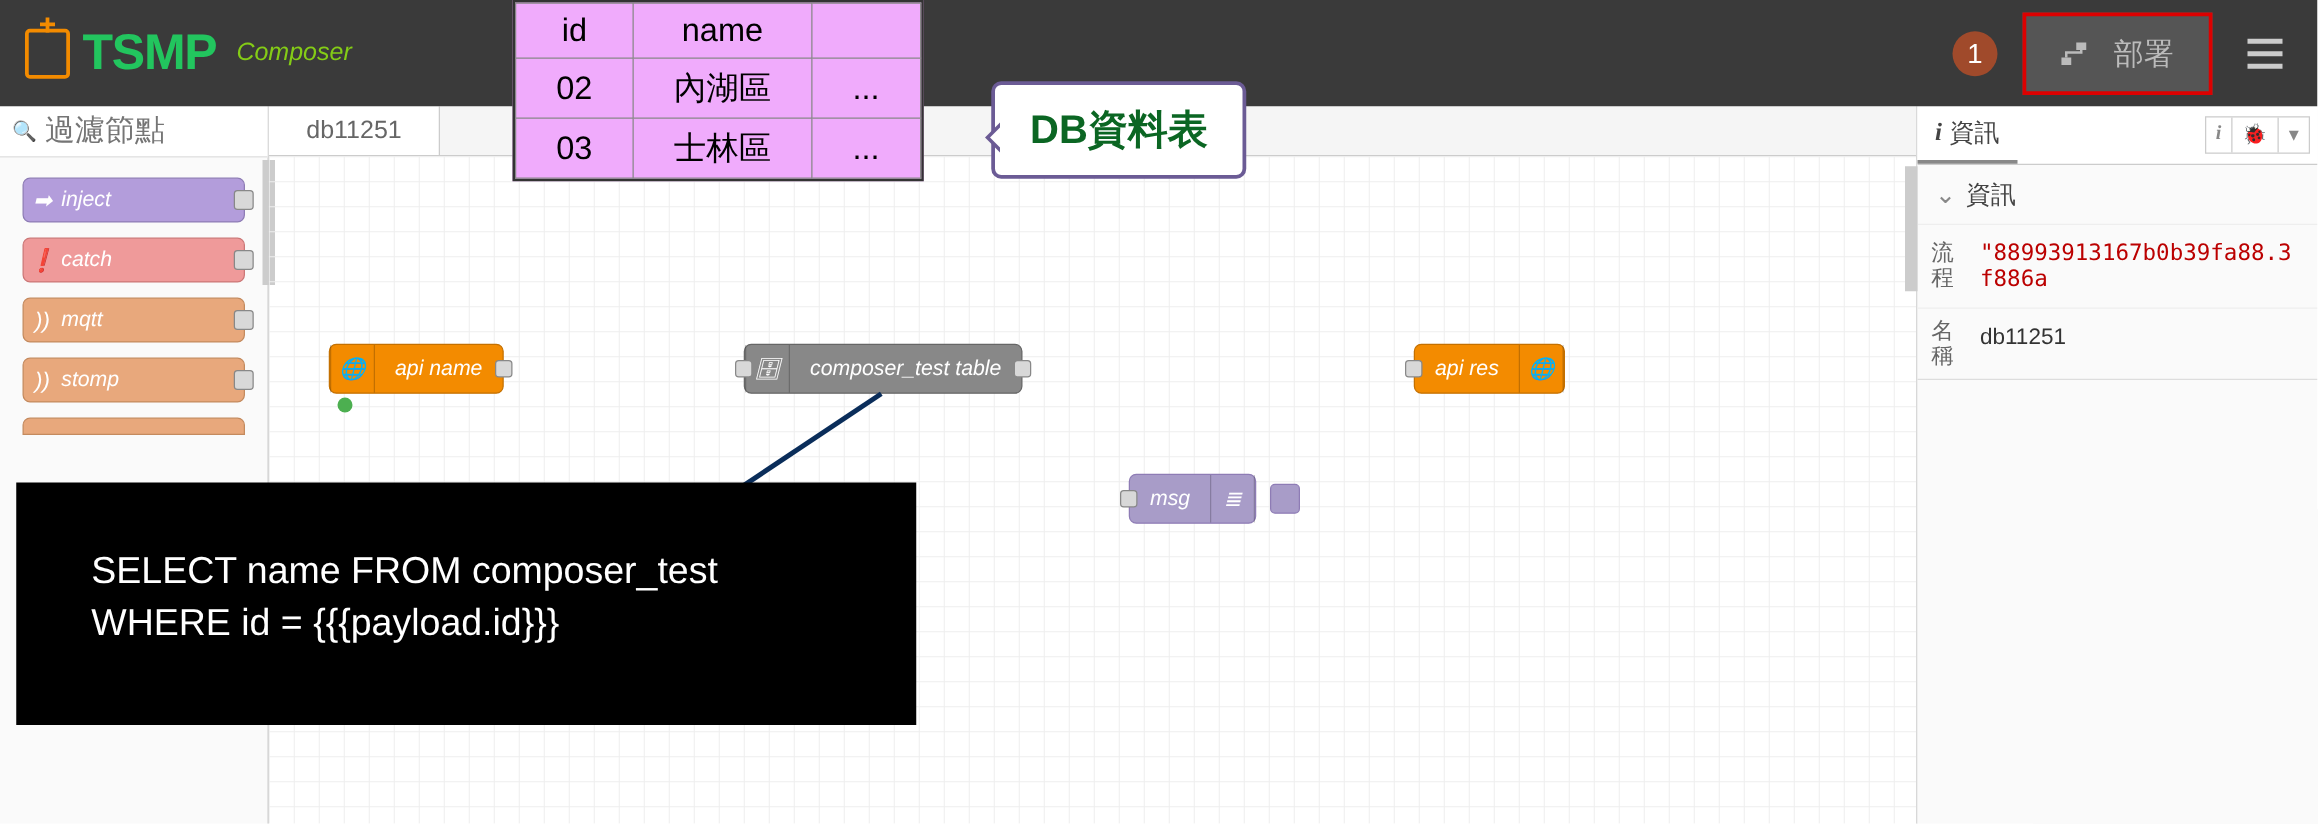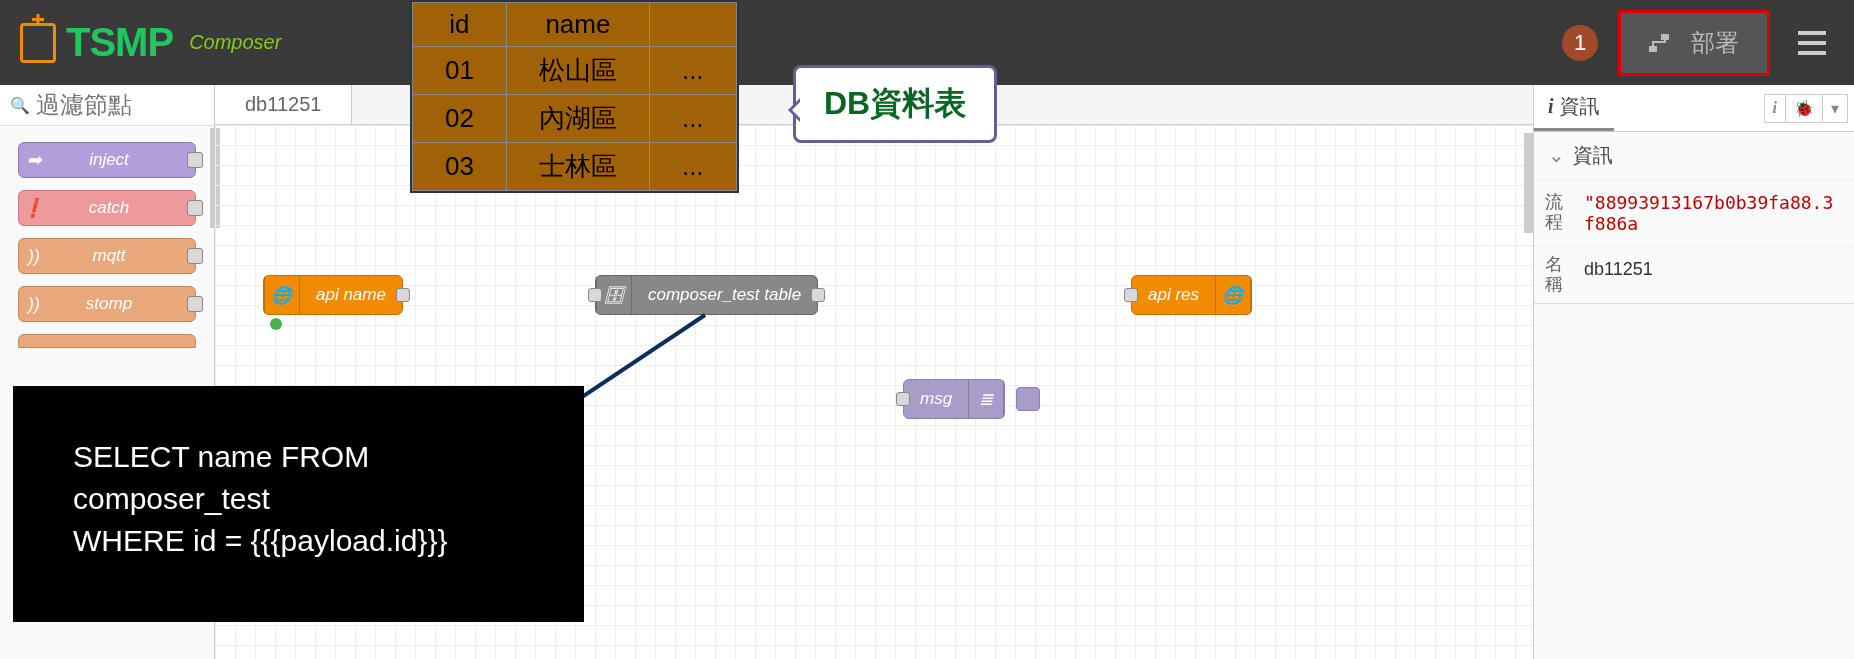--- a/index.html
+++ b/index.html
@@ -27,21 +27,21 @@
 .sidebar-left { width: 215px; border-right: 1px solid #ccc; background: #fafafa; display: flex; flex-direction: column; }
 .filter-row { display: flex; align-items: center; padding: 6px 10px; border-bottom: 1px solid #ddd; background: #fff; }
 .filter-row .search-icon { color: #888; font-size: 16px; margin-right: 6px; }
 .filter-input { border: none; outline: none; font-size: 24px; flex: 1; background: transparent; color: #0f172a; }
 .category-hdr { padding: 8px 12px; font-size: 20px; color: #444; border-bottom: 1px solid #eee; cursor: pointer; }
 .category-hdr::before { content: "⌄"; display: inline-block; margin-right: 8px; color: #888; }
 
 .palette { padding: 16px 18px; display: flex; flex-direction: column; gap: 12px; }
 .pnode { height: 36px; border-radius: 6px; display: flex; align-items: center; position: relative; color: #fff; font-size: 17px; font-style: italic; }
 .pnode .picon { width: 30px; display: flex; align-items: center; justify-content: center; font-size: 18px; }
-.pnode .plabel { flex: 1; text-align: center; padding-right: 26px; }
+.pnode .plabel { flex: 1; padding-right: 26px; }
 .pnode::after { content: ""; position: absolute; right: -8px; top: 50%; transform: translateY(-50%); width: 14px; height: 14px; background: #d8d8d8; border: 1px solid #888; border-radius: 3px; }
 .n-inject { background: #b39ddb; border: 1px solid #8e7cb5; }
 .n-catch { background: #ef9a9a; border: 1px solid #c77; }
 .n-mqtt, .n-stomp { background: #e8a87c; border: 1px solid #c48a5e; }
 .n-last { background: #e8a87c; border: 1px solid #c48a5e; height: 14px; border-radius: 6px 6px 0 0; }
 
 
 .canvas-wrap { flex: 1; position: relative; overflow: hidden; border-right: 1px solid #ccc; }
 .tab-bar { height: 40px; background: #f5f5f5; display: flex; border-bottom: 1px solid #ccc; }
 .tab { padding: 8px 30px; background: #fff; border-right: 1px solid #ccc; font-size: 20px; color: #666; }
@@ -56,32 +56,32 @@
 
 .fn-api { background: #f38b00; border: 1px solid #c47000; }
 .fn-db  { background: #888; border: 1px solid #666; }
 .fn-msg { background: #a89cc8; border: 1px solid #8e7cb5; }
 .msg-extra { position: absolute; right: -36px; width: 24px; height: 24px; background: #a89cc8; border: 1px solid #8e7cb5; border-radius: 4px; top: 50%; transform: translateY(-50%); }
 
 .wire { stroke: #888; stroke-width: 4; fill: none; }
 .wire-arrow { stroke: #0a2d5a; stroke-width: 4; fill: none; }
 
 
-.data-table { position: absolute; left: 410px; top: -85px; background: #a16207; border: 2px solid #333; z-index: 20; }
+.data-table { position: absolute; left: 410px; top: -85px; background: #f0abfc; border: 2px solid #333; z-index: 20; }
 .data-table table { border-collapse: collapse; }
 .data-table th, .data-table td { border: 1px solid #888; padding: 6px 32px; font-size: 26px; text-align: left; font-weight: normal; }
 .data-table th { text-align: center; }
 
 
 .callout { position: absolute; left: 793px; top: 65px; background: #fff; border: 3px solid #6b5b95; padding: 14px 28px; border-radius: 8px; font-size: 32px; font-weight: bold; color: #0b6623; z-index: 22; }
 .callout::before { content: ""; position: absolute; left: -20px; top: 30px; border: 12px solid transparent; border-right-color: #6b5b95; }
 .callout::after { content: ""; position: absolute; left: -14px; top: 32px; border: 10px solid transparent; border-right-color: #fff; }
 
 
-.sql-box { position: absolute; left: 13px; top: 386px; width: 571px; background: #000; color: #fff; padding: 50px 60px 60px; font-size: 30px; line-height: 1.4; z-index: 25; }
+.sql-box { position: absolute; left: 13px; top: 386px; width: 720px; background: #000; color: #fff; padding: 50px 60px 60px; font-size: 30px; line-height: 1.4; z-index: 25; }
 
 
 .sidebar-right { width: 320px; background: #fafafa; display: flex; flex-direction: column; position: relative; }
 .rs-header { display: flex; border-bottom: 1px solid #ccc; background: #fff; align-items: center; }
 .rs-tab { padding: 8px 14px; font-size: 20px; color: #444; display: flex; align-items: center; gap: 6px; }
 .rs-tab.active { border-bottom: 3px solid #888; }
 .rs-mini { margin-left: auto; display: flex; border: 1px solid #ccc; margin-right: 6px; }
 .rs-mini span { padding: 4px 8px; border-left: 1px solid #ccc; color: #888; font-size: 16px; }
 .rs-mini span:first-child { border-left: none; }
 .rs-section { border-bottom: 1px solid #ddd; }
@@ -233,25 +233,20 @@
 
 <div class="data-table" style="top:0;">
   <table>
     <tbody>
         <tr>
       <th>id</th>
       <th>name</th>
       <th></th>
     </tr>
     <tr>
-      <td>01</td>
-      <td>松山區</td>
-      <td>...</td>
-    </tr>
-    <tr>
       <td>02</td>
       <td>內湖區</td>
       <td>...</td>
     </tr>
     <tr>
       <td>03</td>
       <td>士林區</td>
       <td>...</td>
     </tr>
   </tbody>

